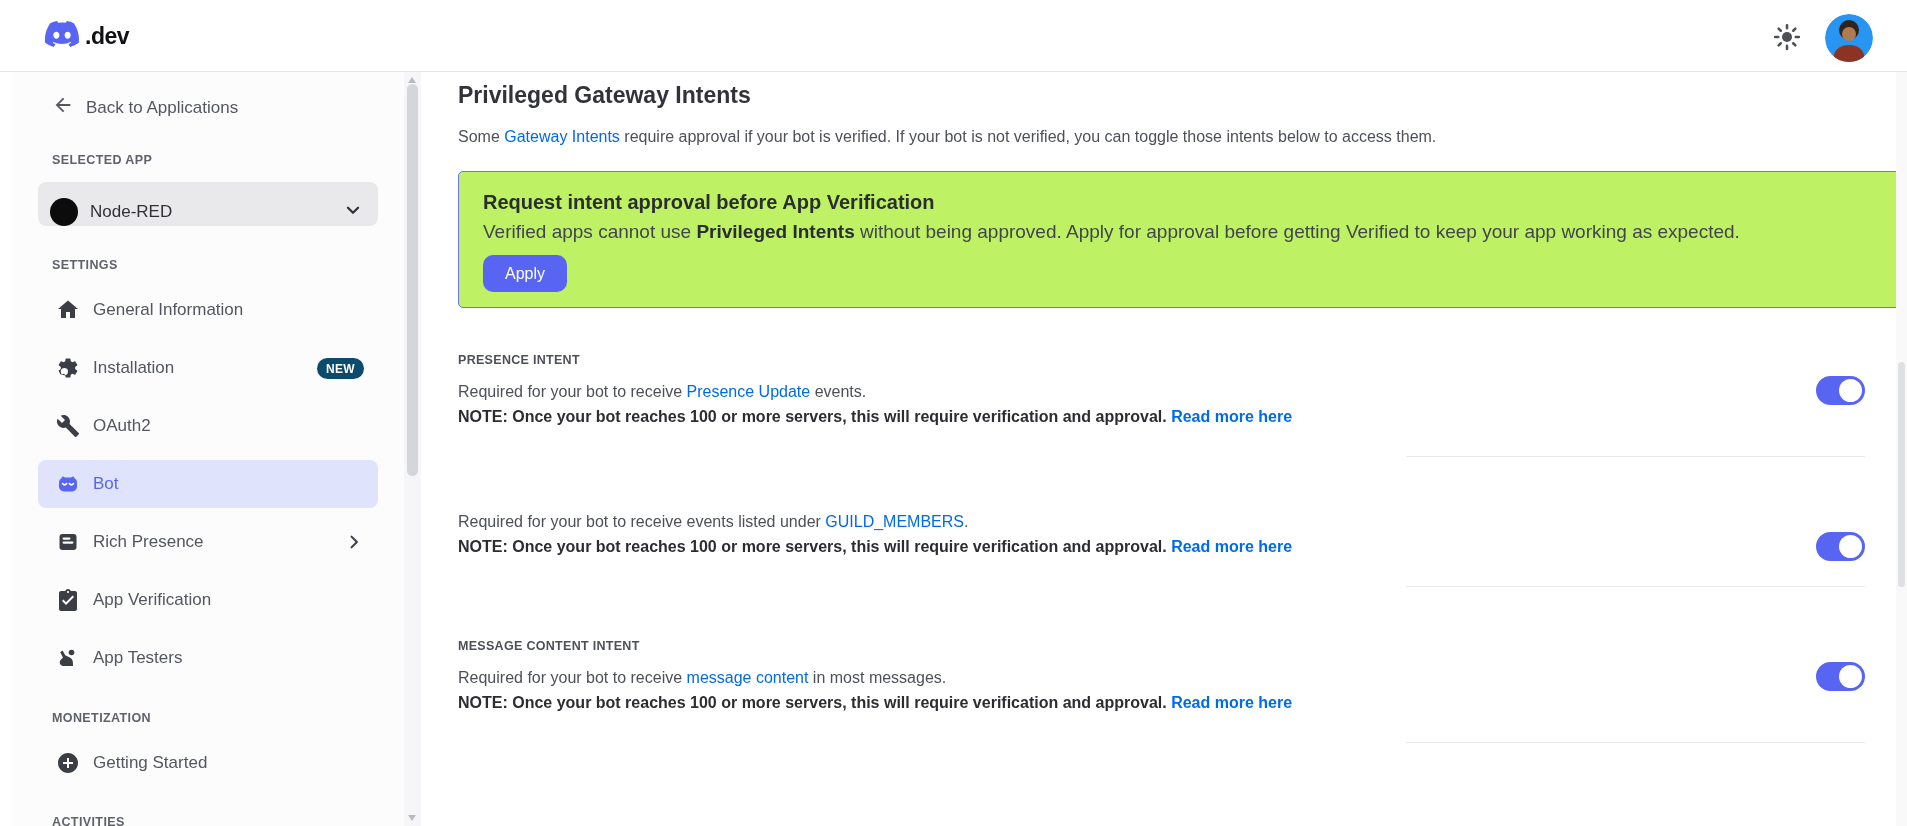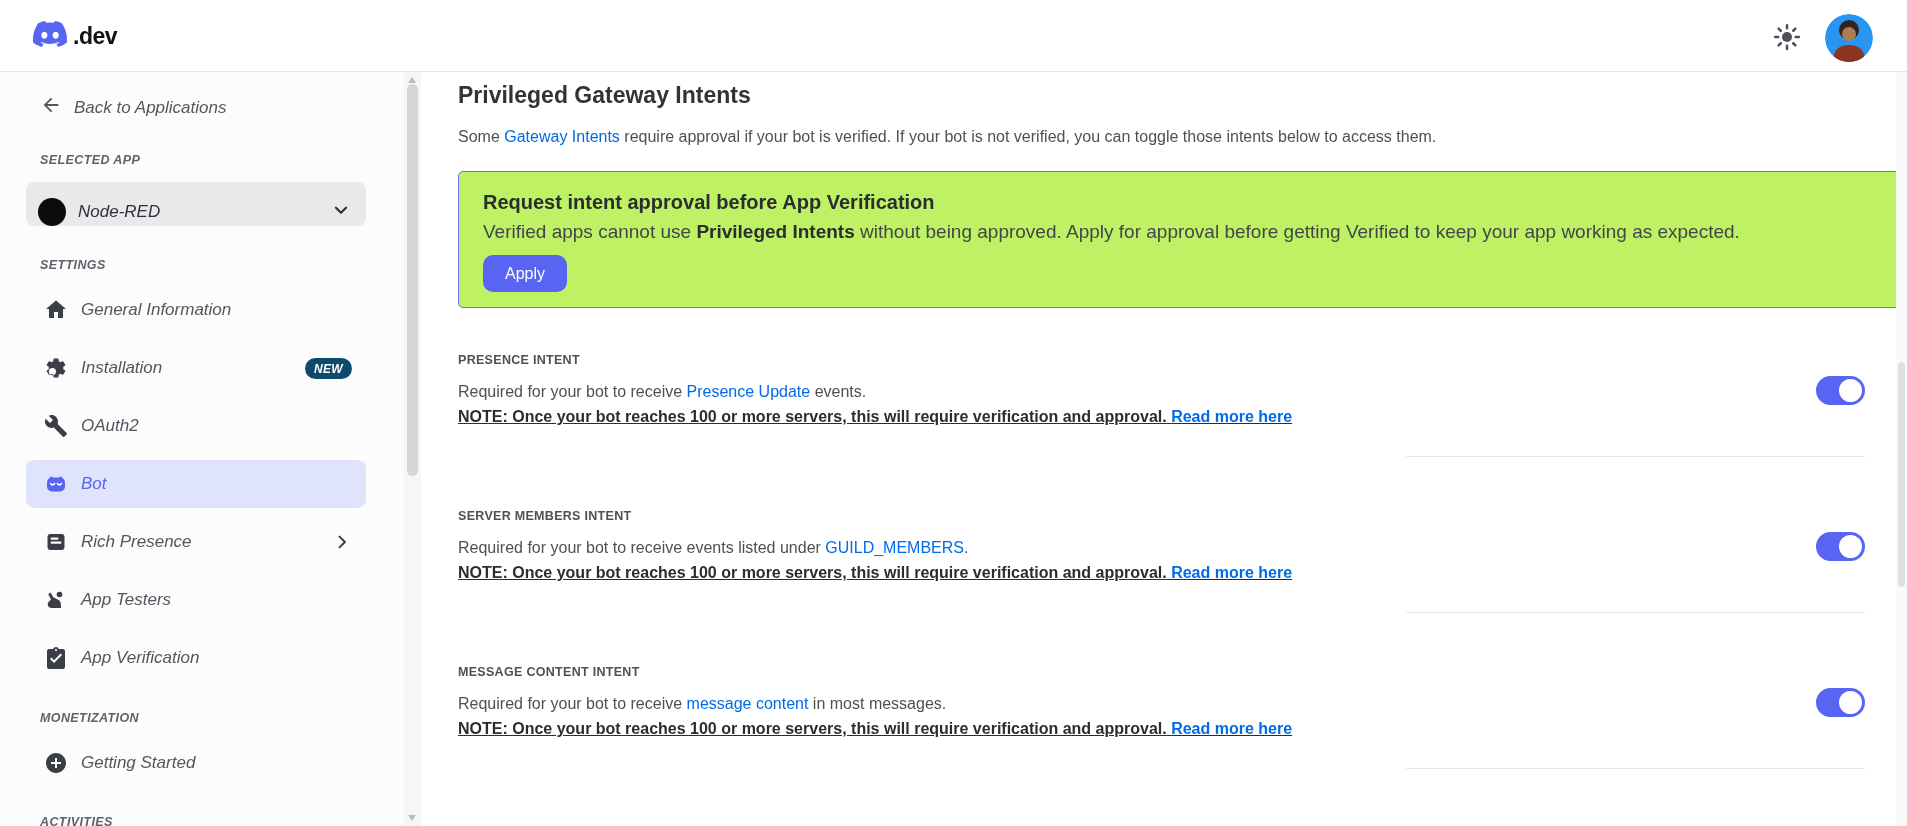--- a/index.html
+++ b/index.html
@@ -2,27 +2,27 @@
 <html><head>
 <meta charset="utf-8">
 <style>
   * { margin:0; padding:0; box-sizing:border-box; }
   html,body { width:1907px; height:826px; overflow:hidden; background:#fff;
     font-family:"Liberation Sans","DejaVu Sans",sans-serif; }
 
   
   .header { position:absolute; left:0; top:0; width:1907px; height:72px; background:#fff;
     border-bottom:1px solid #e5e6e8; z-index:5; }
-  .logo { position:absolute; left:28px; top:17px; display:flex; align-items:center; cursor:pointer; }
+  .logo { position:absolute; left:40px; top:17px; display:flex; align-items:center; cursor:pointer; }
   .logo-suffix { font-size:23px; font-weight:bold; color:#101113; letter-spacing:-0.5px; margin-left:1px; }
   .theme-btn { position:absolute; left:1772px; top:22px; width:30px; height:30px; color:#4e5058; cursor:pointer; }
   .avatar { position:absolute; left:1825px; top:14px; width:48px; height:48px; border-radius:50%; overflow:hidden; cursor:pointer; }
 
   
-  .sidebar { position:absolute; left:0; top:72px; width:404px; height:754px; background:#fcfcfd;font-style:italic; }
+  .sidebar { position:absolute; left:12px; top:72px; width:404px; height:754px; background:#fcfcfd; }
   .back-row { margin:22px 0 0 40px; display:flex; align-items:center; gap:12px; color:#54575e;
     font-size:17px; cursor:pointer; }
   .side-label { margin:32px 0 0 40px; font-size:12.5px; font-weight:bold; letter-spacing:.4px;
     color:#5f626a; text-transform:uppercase; }
   .app-select { margin:15px 0 0 26px; width:340px; height:44px; background:#e9e9eb; border-radius:8px;
     display:flex; align-items:center; padding:16px 14px 0 12px; cursor:pointer; }
   .app-dot { width:28px; height:28px; border-radius:50%; background:#0c0c0d; flex:0 0 auto; }
   .app-name { margin-left:12px; font-size:17px; color:#2f3136; flex:1; }
   .nav { margin-top:14px; }
   .nav-item { width:340px; height:48px; margin:0 0 10px 26px; border-radius:8px; display:flex;
@@ -63,21 +63,21 @@
   .banner-body { margin-top:6px; font-size:19px; color:#43454c; line-height:24px; }
   .banner-body b { color:#2b2d31; }
   .apply-btn { margin-top:11px; width:84px; height:37px; background:#5865f2; color:#fff; border:none;
     border-radius:10px; font-size:16px; font-family:inherit; cursor:pointer; }
 
   .intents { margin-top:45px; }
   .intent { position:relative; width:1417px; margin-bottom:80px; }
   .intent-label { font-size:12.5px; font-weight:bold; letter-spacing:.3px; color:#4e5058;
     text-transform:uppercase; }
   .intent-desc { margin-top:12px; font-size:16px; color:#4e5058; line-height:25px; }
-  .intent-note { font-size:16px; font-weight:bold; color:#2b2d31; line-height:25px;text-decoration:underline; }
+  .intent-note { font-size:16px; font-weight:bold; color:#2b2d31; line-height:25px; }
   .intent-note a { font-weight:bold; }
   .toggle { position:absolute; right:10px; top:23px; width:49px; height:29px; background:#5865f2;
     border-radius:15px; cursor:pointer; }
   .toggle .knob { position:absolute; top:3px; right:3px; width:23px; height:23px; border-radius:50%;
     background:#fff; }
   .part-divider { position:absolute; right:10px; bottom:-28px; width:459px; height:1px; background:#e8e9ea; }
 </style>
 </head>
 <body>
 
@@ -195,34 +195,34 @@
       <span class="chev-right">
         <svg width="20" height="20" viewBox="0 0 24 24" fill="none" stroke="currentColor" stroke-width="2.4" stroke-linecap="round" stroke-linejoin="round">
             <path d="M9 5.5 15.5 12 9 18.5"></path>
           </svg>
       </span>
     </div>
 
     <div class="nav-item">
       <span class="nicon">
         <svg width="24" height="24" viewBox="0 0 24 24" fill="currentColor">
+            <path d="M19 3h-4.18C14.4 1.84 13.3 1 12 1c-1.3 0-2.4.84-2.82 2H5c-1.1 0-2 .9-2 2v16c0 1.1.9 2 2 2h14c1.1 0 2-.9 2-2V5c0-1.1-.9-2-2-2zm-7 0c.55 0 1 .45 1 1s-.45 1-1 1-1-.45-1-1 .45-1 1-1zm-2 14l-4-4 1.41-1.41L10 14.17l6.59-6.59L18 9l-8 8z"></path>
+          </svg>
+      </span>
+      <span>App Verification</span>
+    </div>
+
+    <div class="nav-item">
+      <span class="nicon">
+        <svg width="24" height="24" viewBox="0 0 24 24" fill="currentColor">
           <circle cx="15.5" cy="6.5" r="2.8"></circle>
           <path d="M4.2 6.2 l2.4-1.6 2.6 4.6 4.6 2.2 c3.4 1.7 3.2 4.5 3.2 8.6 h-9.6 c-3.4 0-4.8-3.8-2.6-6.2 l2.2-2.3 z"></path>
         </svg>
       </span>
       <span>App Testers</span>
-    </div>
-
-    <div class="nav-item">
-      <span class="nicon">
-        <svg width="24" height="24" viewBox="0 0 24 24" fill="currentColor">
-            <path d="M19 3h-4.18C14.4 1.84 13.3 1 12 1c-1.3 0-2.4.84-2.82 2H5c-1.1 0-2 .9-2 2v16c0 1.1.9 2 2 2h14c1.1 0 2-.9 2-2V5c0-1.1-.9-2-2-2zm-7 0c.55 0 1 .45 1 1s-.45 1-1 1-1-.45-1-1 .45-1 1-1zm-2 14l-4-4 1.41-1.41L10 14.17l6.59-6.59L18 9l-8 8z"></path>
-          </svg>
-      </span>
-      <span>App Verification</span>
     </div>
   </div>
 
   <div class="side-label tight">MONETIZATION</div>
 
   <div class="nav">
     <div class="nav-item">
       <span class="nicon">
         <svg width="24" height="24" viewBox="0 0 24 24" fill="currentColor">
             <path d="M12 2C6.48 2 2 6.48 2 12s4.48 10 10 10 10-4.48 10-10S17.52 2 12 2zm5 11h-4v4h-2v-4H7v-2h4V7h2v4h4v2z"></path>
@@ -259,21 +259,20 @@
       <div class="intent-label">PRESENCE INTENT</div>
       <p class="intent-desc"><span>Required for your bot to receive </span><a class="link">Presence Update</a><span> events.</span></p>
       <p class="intent-note"><span>NOTE: Once your bot reaches 100 or more servers, this will require verification and approval.</span> <a class="link">Read more here</a></p>
       <div class="toggle">
           <div class="knob"></div>
         </div>
       <div class="part-divider"></div>
     </section>
 
     <section class="intent">
-      <div class="intent-label">SERVER MEMBERS INTENT</div>
       <p class="intent-desc"><span>Required for your bot to receive events listed under </span><a class="link">GUILD_MEMBERS</a><span>.</span></p>
       <p class="intent-note"><span>NOTE: Once your bot reaches 100 or more servers, this will require verification and approval.</span> <a class="link">Read more here</a></p>
       <div class="toggle">
           <div class="knob"></div>
         </div>
       <div class="part-divider"></div>
     </section>
 
     <section class="intent">
       <div class="intent-label">MESSAGE CONTENT INTENT</div>

